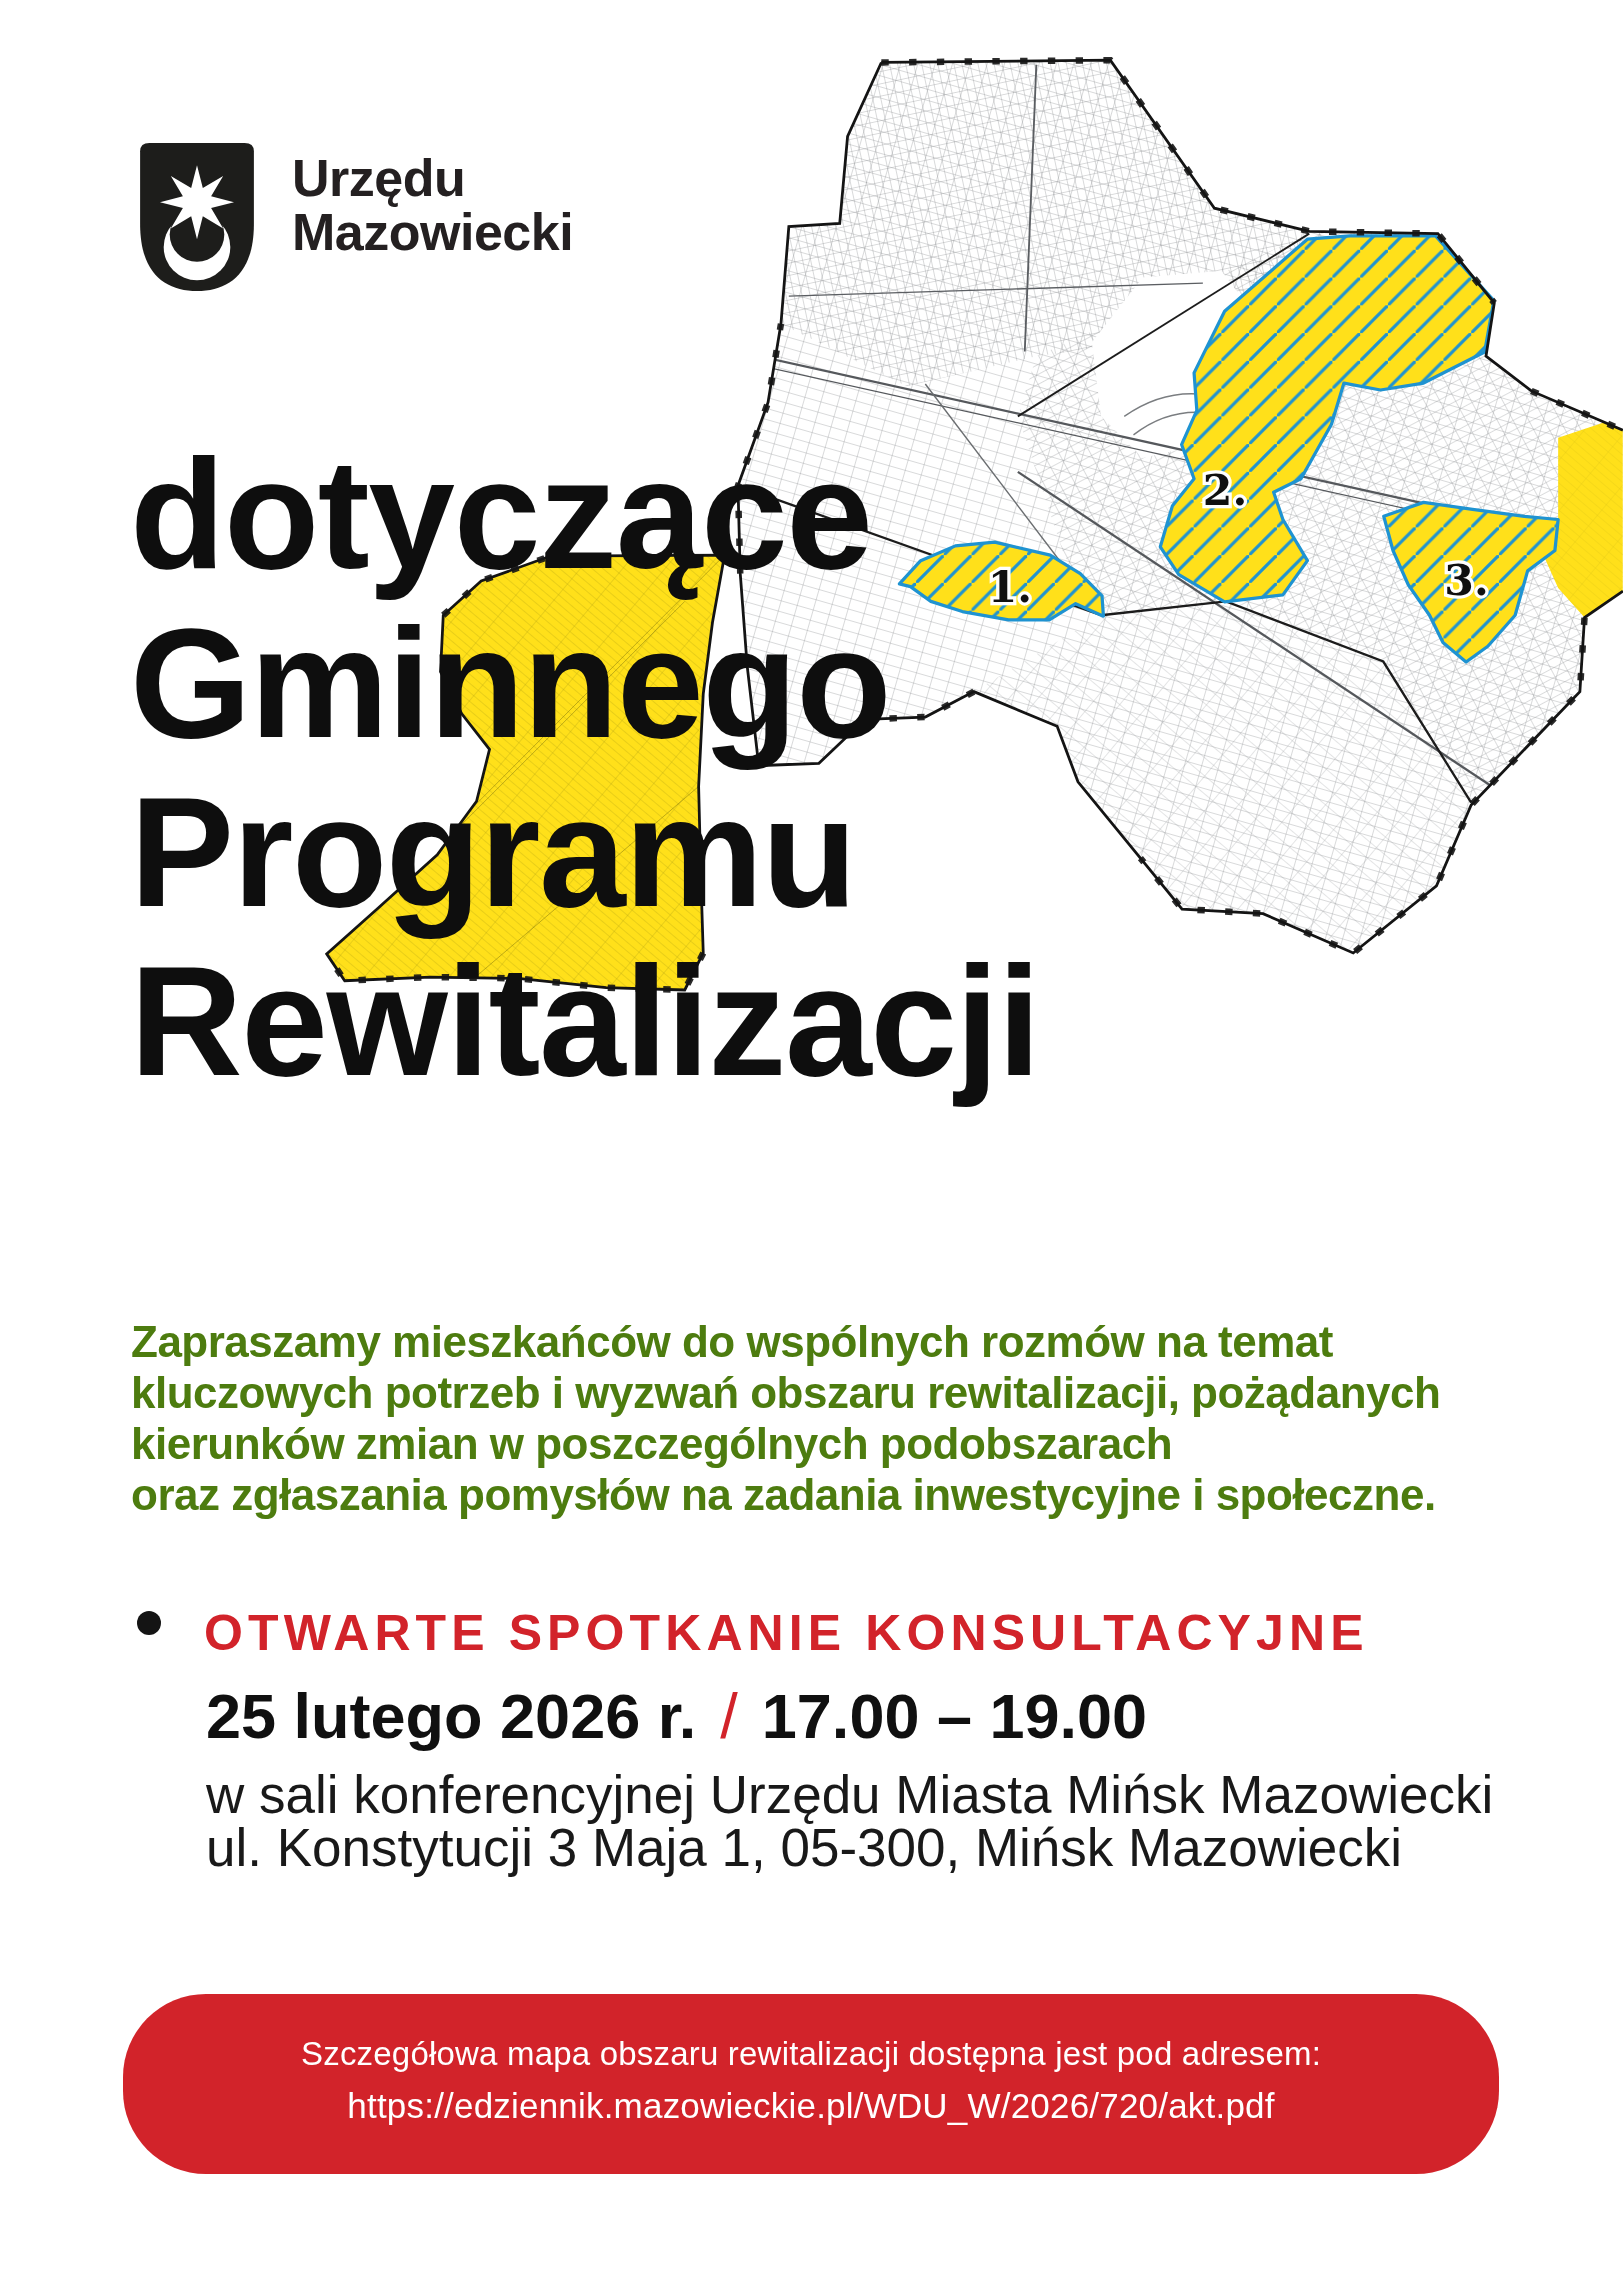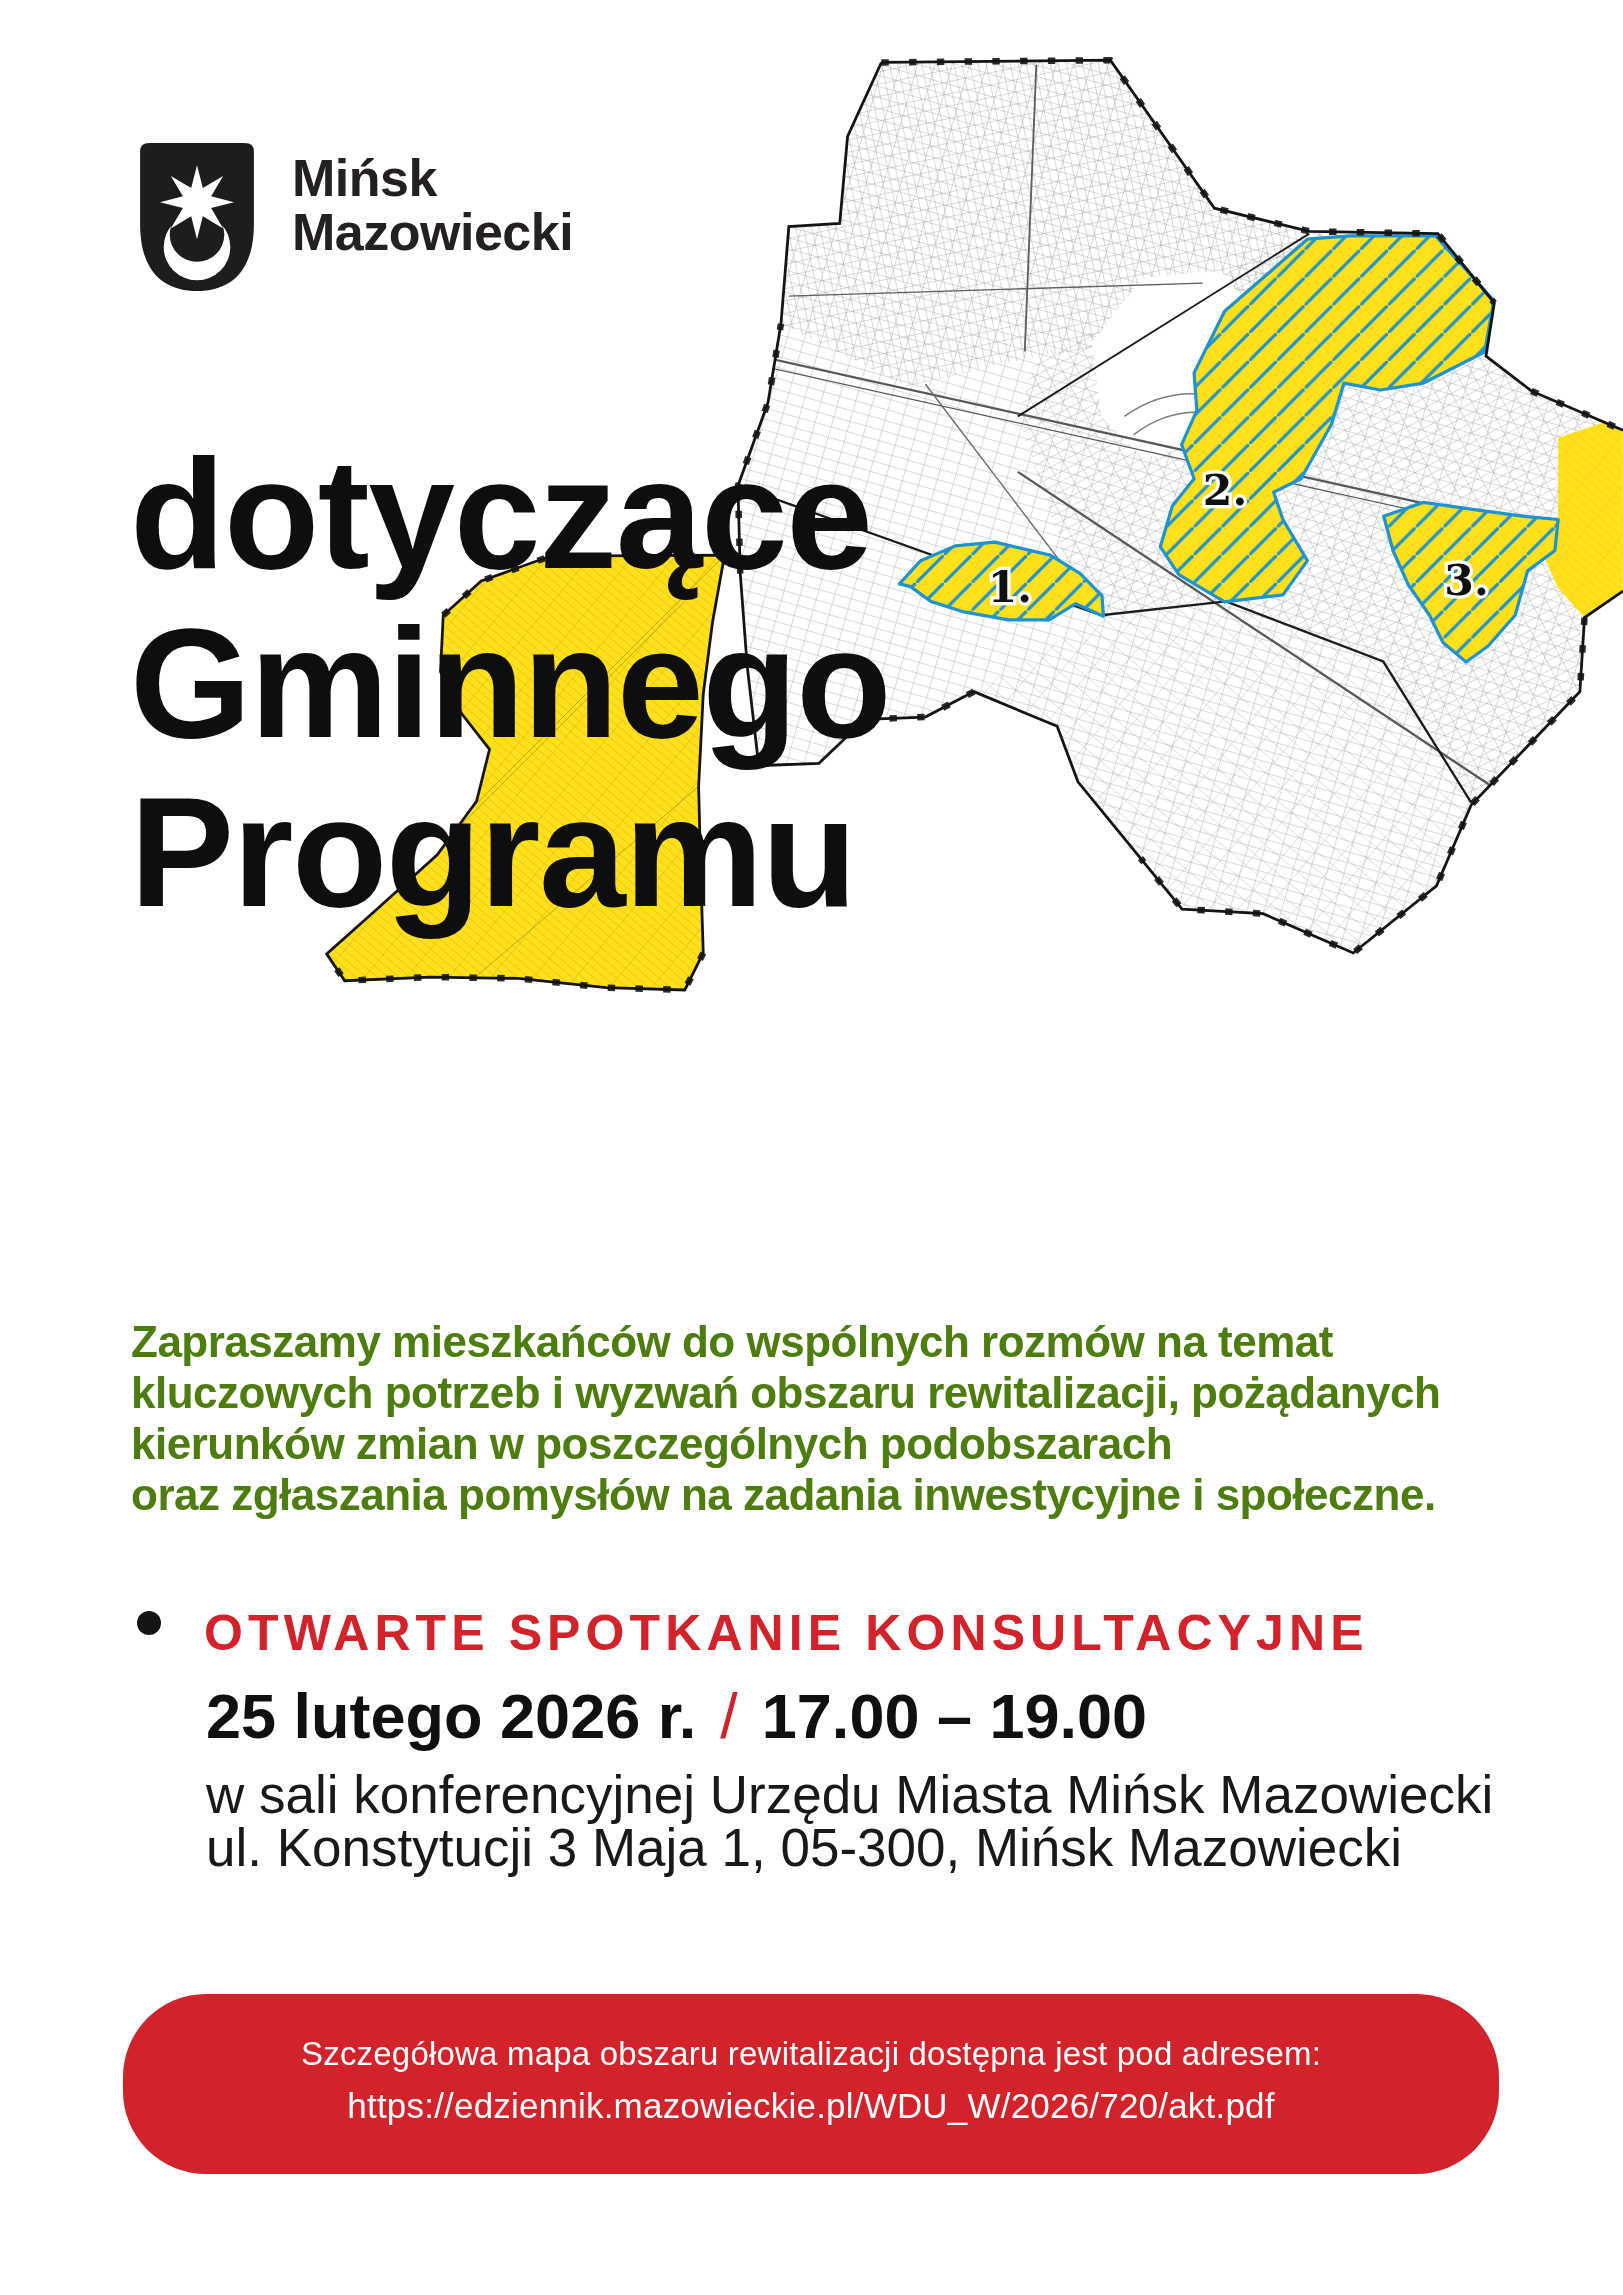--- a/index.html
+++ b/index.html
@@ -161,29 +161,30 @@
   </svg>
 
   <div class="abs logo">
     <svg viewBox="0 0 246 320" xmlns="http://www.w3.org/2000/svg" aria-hidden="true">
       <path d="M20,0 H226 Q246,0 246,18 V175 C246,282 192,320 123,320 C54,320 0,282 0,175 V18 Q0,0 20,0 Z" fill="#1d1d1b"></path>
       <circle cx="123" cy="225" r="72" fill="#ffffff"></circle>
       <circle cx="123" cy="198" r="59" fill="#1d1d1b"></circle>
       <polygon fill="#ffffff" points="123,48 135.6,97.5 179.6,71.4 153.5,115.4 203,128 153.5,140.6 179.6,184.6 135.6,158.5 123,208 110.4,158.5 66.4,184.6 92.5,140.6 43,128 92.5,115.4 66.4,71.4 110.4,97.5"></polygon>
     </svg>
     <div class="logo-text">
-      <div>Mińsk</div>
+      <div>Urzędu</div>
       <div>Mazowiecki</div>
     </div>
   </div>
 
   <div class="abs title">
     <div>dotyczące</div>
     <div>Gminnego</div>
     <div>Programu</div>
+    <div>Rewitalizacji</div>
   </div>
 
   <div class="abs intro">
     <div>Zapraszamy mieszkańców do wspólnych rozmów na temat</div>
     <div>kluczowych potrzeb i wyzwań obszaru rewitalizacji, pożądanych</div>
     <div>kierunków zmian w poszczególnych podobszarach</div>
     <div>oraz zgłaszania pomysłów na zadania inwestycyjne i społeczne.</div>
   </div>
 
   <div class="abs bullet"></div>

